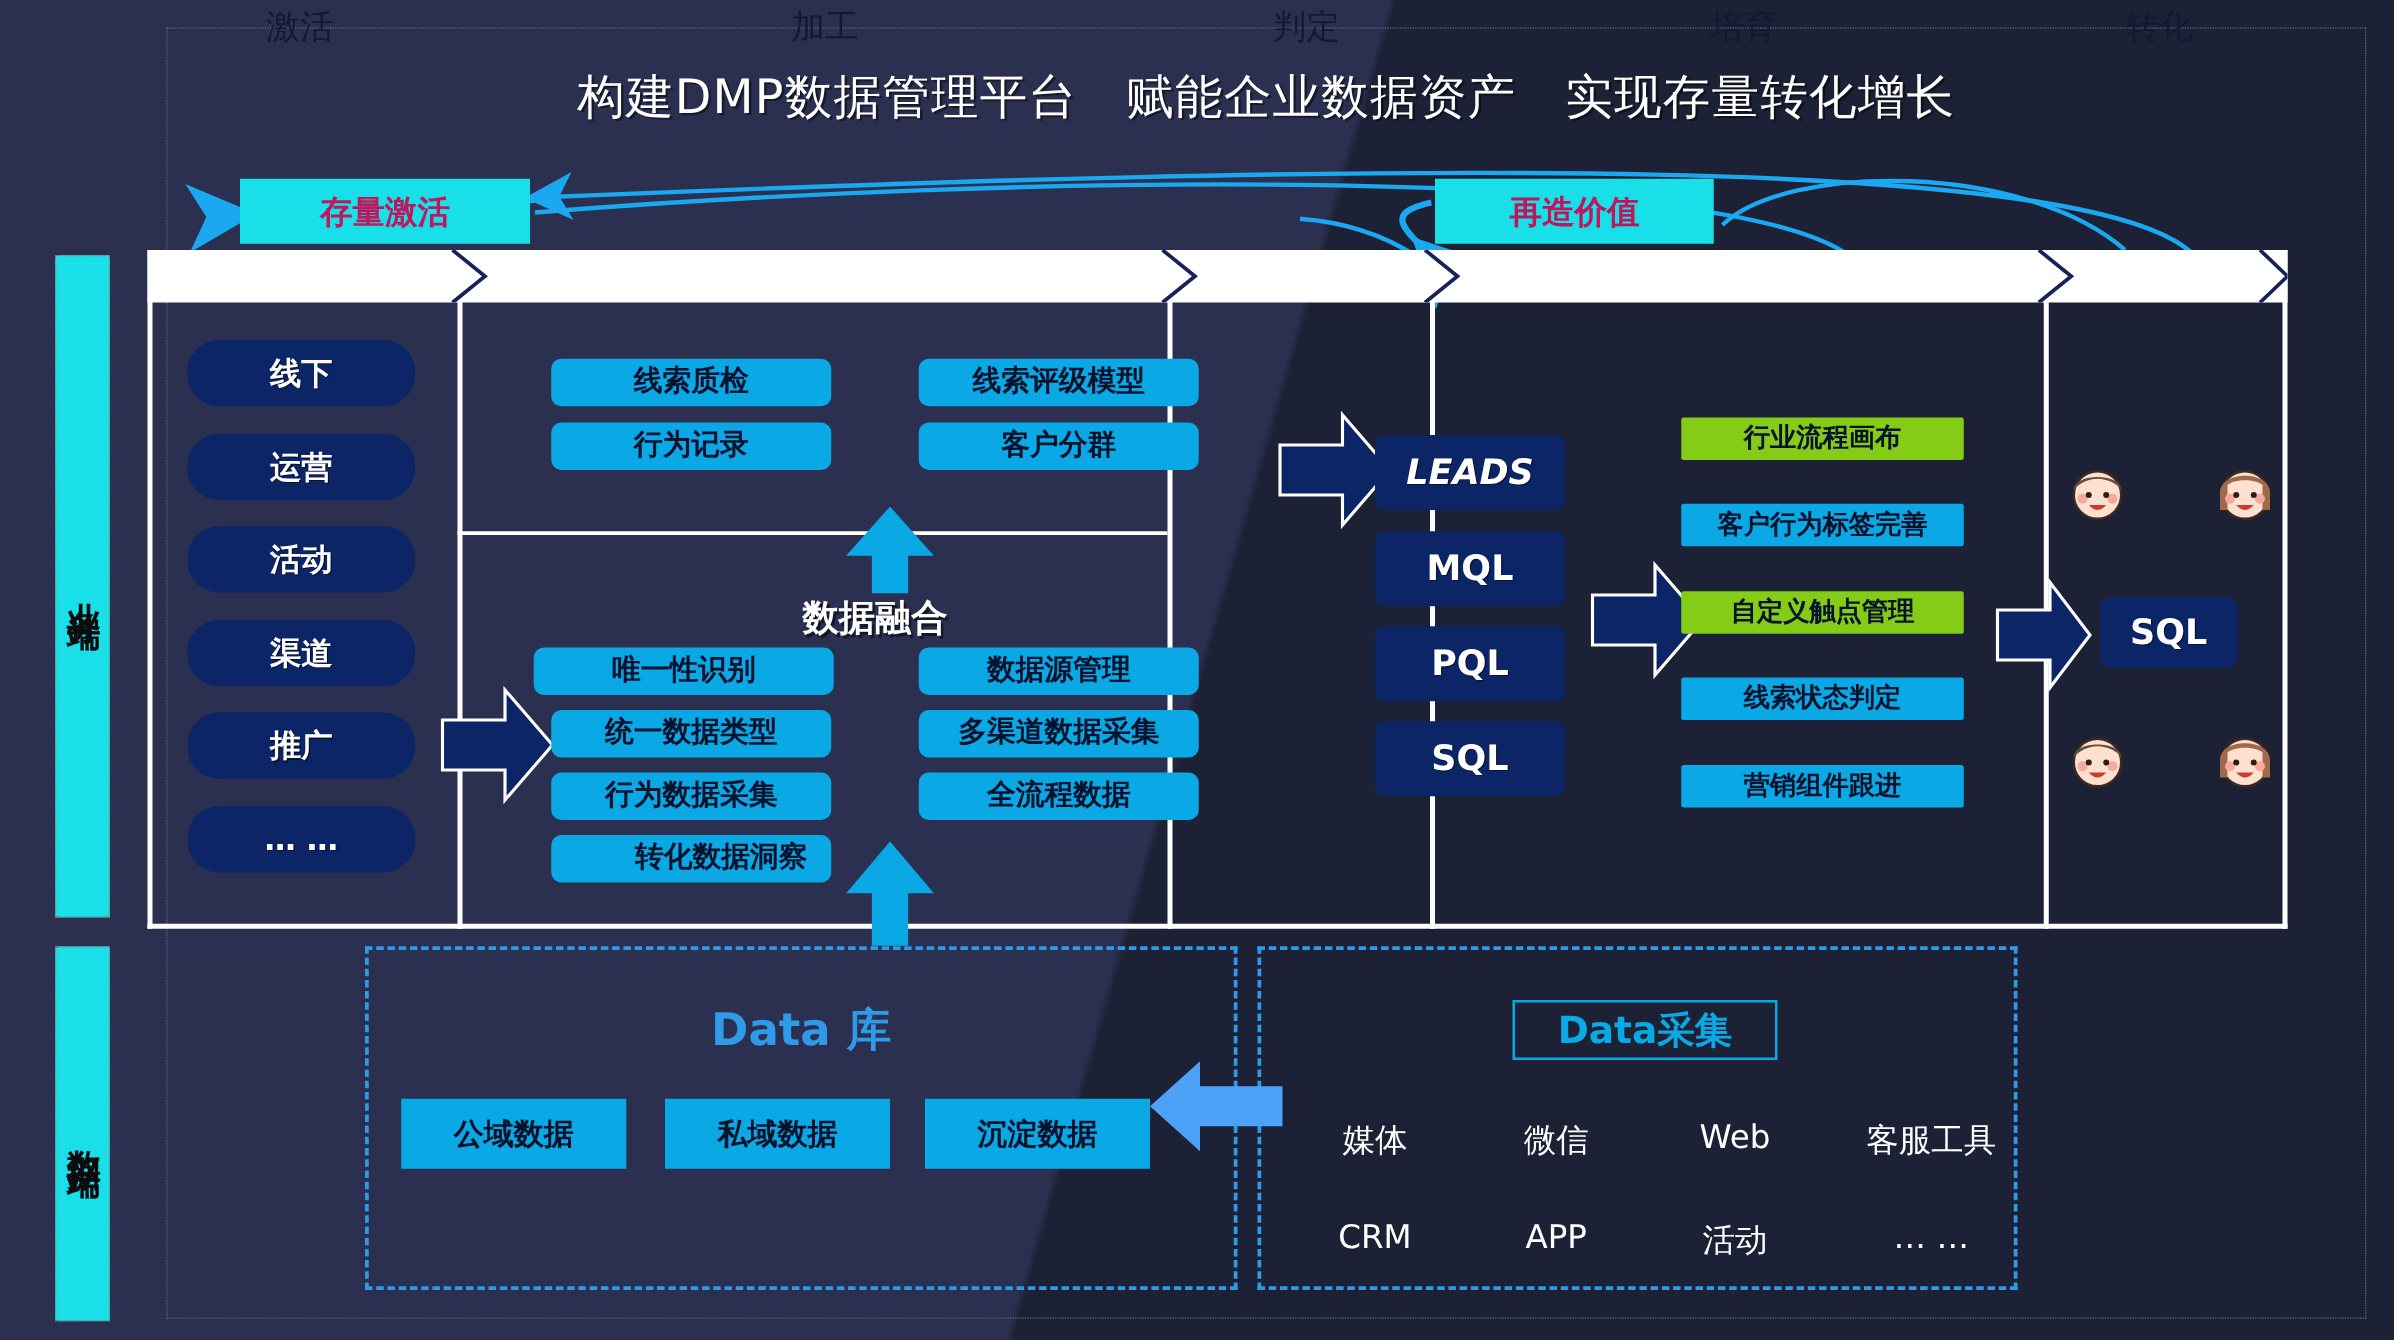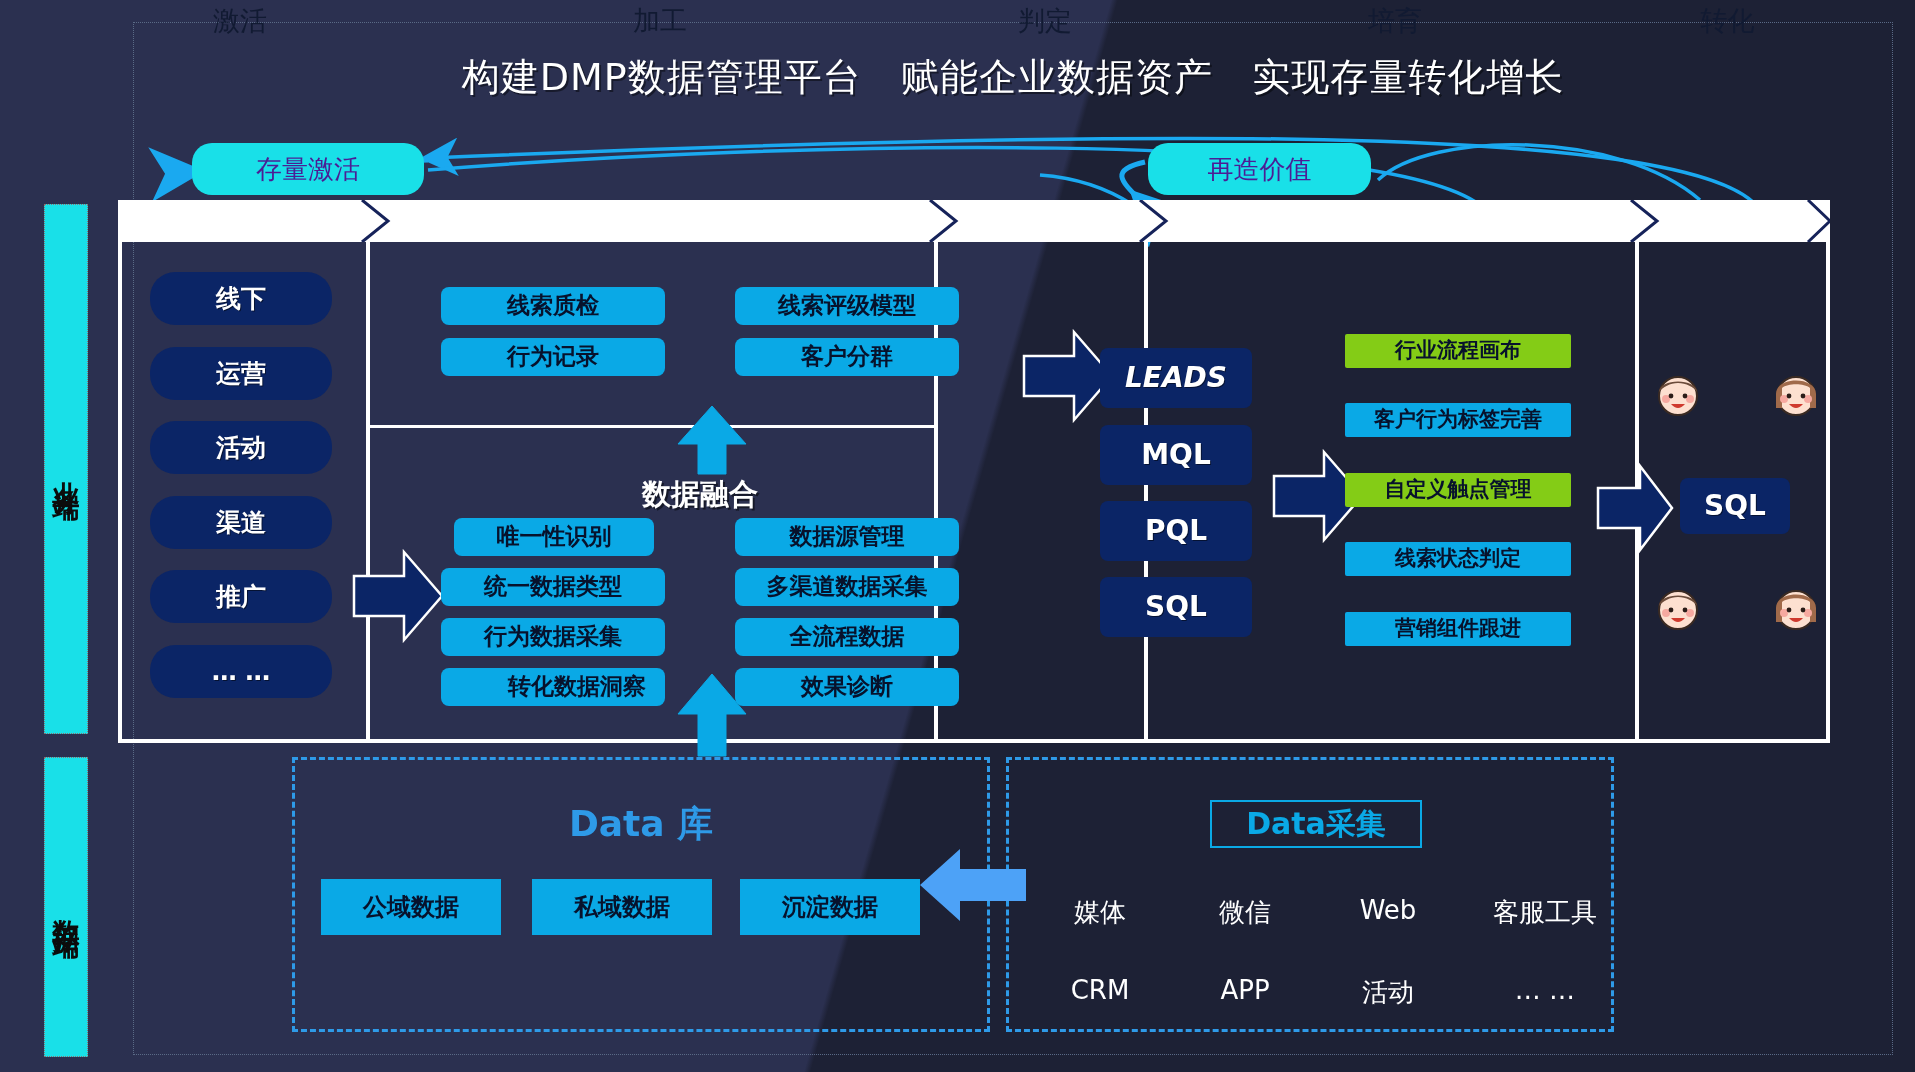--- a/index.html
+++ b/index.html
@@ -44,23 +44,23 @@
     color: #0c0c0c; font-weight: bold; font-size: 27px;
     display: flex; align-items: center; justify-content: center;
     writing-mode: vertical-rl; text-orientation: upright;
     letter-spacing: 6px;
   }
   #side-business { left: 44px; top: 204px; height: 530px; }
   #side-data     { left: 44px; top: 757px; height: 300px; }
 
   
   .badge {
-    position: absolute; background: #19e0e8; color: #4c1d95;
-    font-weight: normal; font-size: 26px;
-    border-radius: 20px;
+    position: absolute; background: #19e0e8; color: #be185d;
+    font-weight: bold; font-size: 26px;
+    border-radius: 0;
     display: flex; align-items: center; justify-content: center;
   }
   #badge-stock { left: 192px; top: 143px; width: 232px; height: 52px; }
   #badge-value { left: 1148px; top: 143px; width: 223px; height: 52px; }
 
   
   #curves { position: absolute; left: 0; top: 0; width: 1915px; height: 280px; }
 
   
   #process-frame {
@@ -215,29 +215,28 @@
     <path d="M2,28 L52,28 L52,4 L90,48 L52,92 L52,68 L2,68 Z" fill="#0b2566" stroke="#ffffff" stroke-width="2.5"></path>
   </svg>
 
   <div class="box cyan-box" style="left:441px;top:287px;width:224px;height:38px;">线索质检</div>
   <div class="box cyan-box" style="left:441px;top:338px;width:224px;height:38px;">行为记录</div>
   <div class="box cyan-box" style="left:735px;top:287px;width:224px;height:38px;">线索评级模型</div>
   <div class="box cyan-box" style="left:735px;top:338px;width:224px;height:38px;">客户分群</div>
 
   <div id="fusion-title">数据融合</div>
 
-  <div class="box cyan-box" style="left:454px;top:518px;width:200px;height:38px;">唯一性识别</div>
+  <div class="box cyan-box" style="left:427px;top:518px;width:240px;height:38px;">唯一性识别</div>
   <div class="box cyan-box" style="left:441px;top:568px;width:224px;height:38px;">统一数据类型</div>
   <div class="box cyan-box" style="left:441px;top:618px;width:224px;height:38px;">行为数据采集</div>
   <div class="box cyan-box" style="left:441px;top:668px;width:224px;height:38px;padding-left:48px;">转化数据洞察</div>
 
   <div class="box cyan-box" style="left:735px;top:518px;width:224px;height:38px;">数据源管理</div>
   <div class="box cyan-box" style="left:735px;top:568px;width:224px;height:38px;">多渠道数据采集</div>
   <div class="box cyan-box" style="left:735px;top:618px;width:224px;height:38px;">全流程数据</div>
-  <div class="box cyan-box" style="left:735px;top:668px;width:224px;height:38px;">效果诊断</div>
 
   <svg class="block-arrow" style="left:676px;top:404px;width:72px;height:72px;" viewBox="0 0 72 72">
     <path d="M36,2 L70,40 L50,40 L50,70 L22,70 L22,40 L2,40 Z" fill="#0aa9e6" stroke="#0aa9e6" stroke-width="1"></path>
   </svg>
 
   <svg class="block-arrow" style="left:676px;top:672px;width:72px;height:86px;" viewBox="0 0 72 86">
     <path d="M36,2 L70,42 L50,42 L50,84 L22,84 L22,42 L2,42 Z" fill="#0aa9e6" stroke="#0aa9e6" stroke-width="1"></path>
   </svg>
 
   <svg class="block-arrow" style="left:1022px;top:328px;width:92px;height:96px;" viewBox="0 0 92 96">

